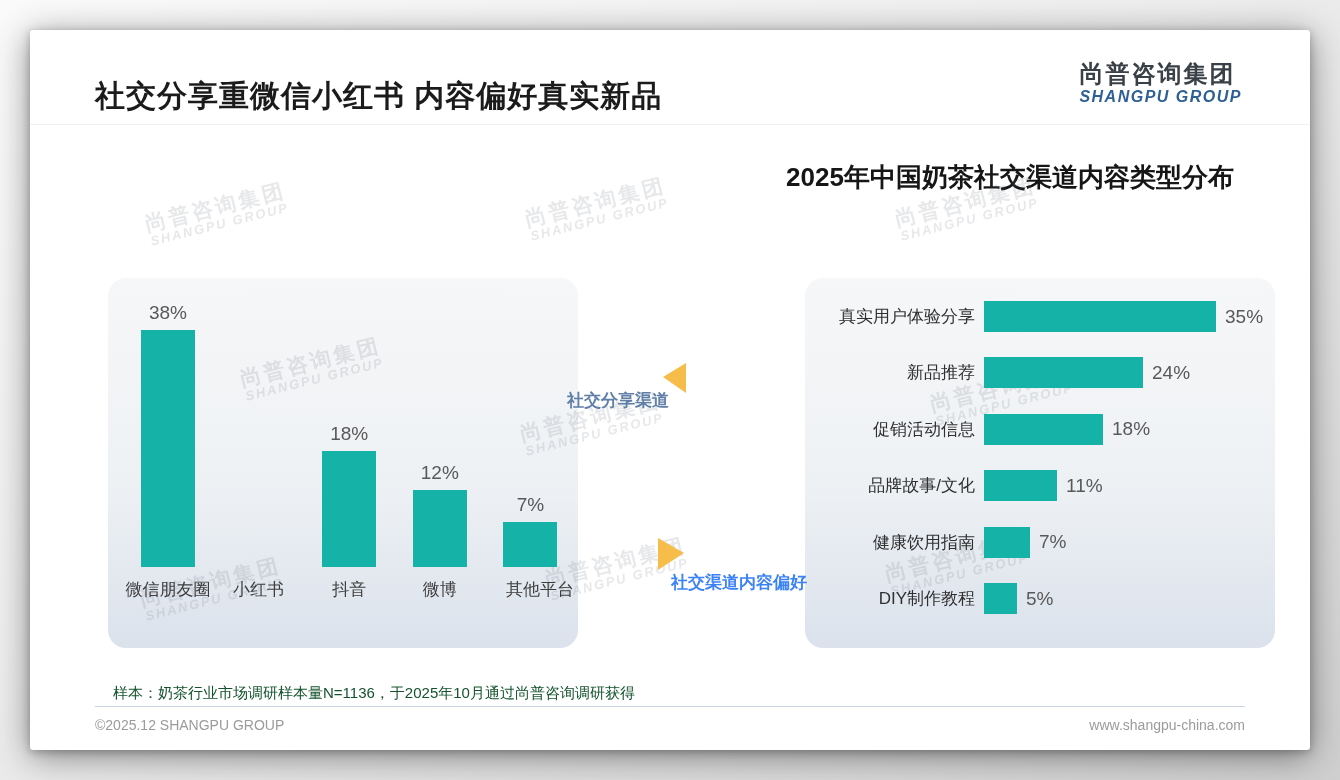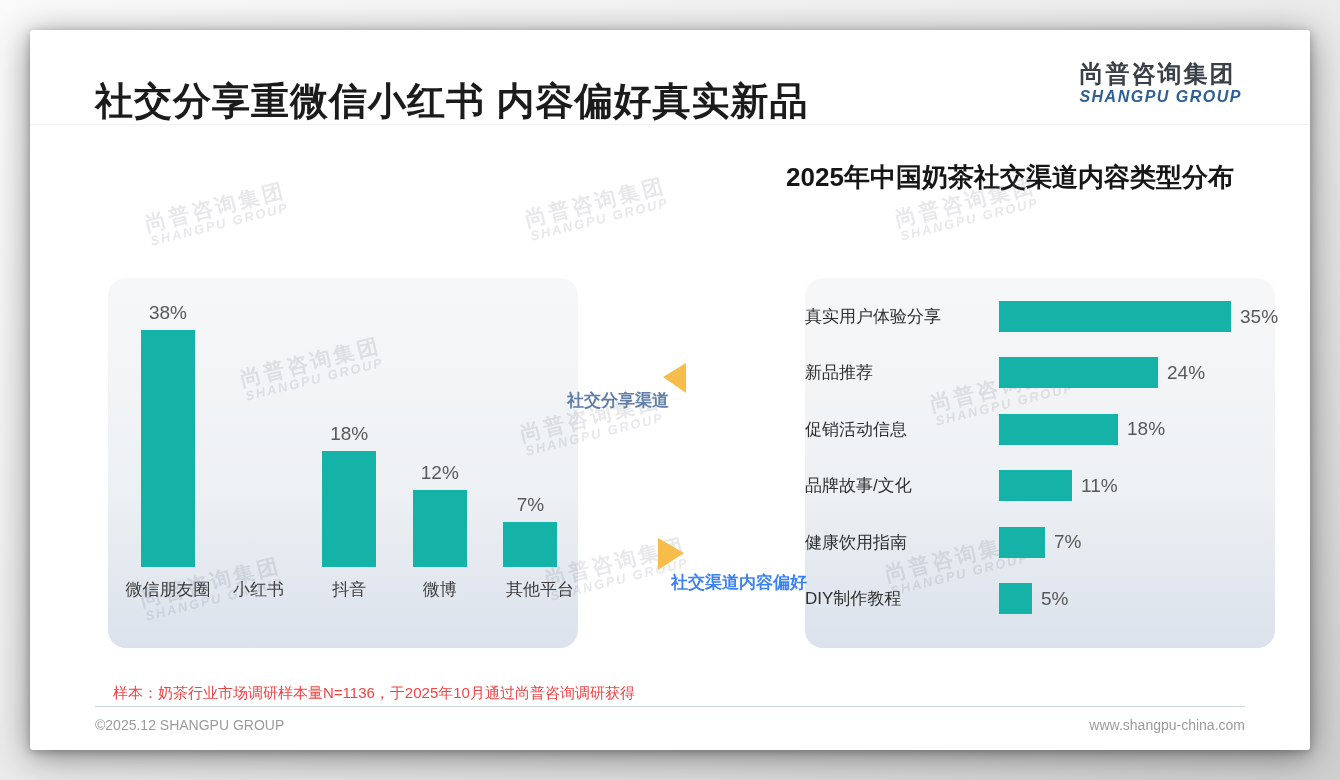--- a/index.html
+++ b/index.html
@@ -1,21 +1,21 @@
 <!DOCTYPE html>
 <html><head>
 <meta charset="utf-8">
 <style>
   html,body{margin:0;padding:0;width:1340px;height:780px;overflow:hidden;
     background:linear-gradient(150deg,#fafafa 0%,#ededed 45%,#cfcfcf 100%);
     font-family:"Liberation Sans","DejaVu Sans",sans-serif;}
   .slide{position:absolute;left:30px;top:30px;width:1280px;height:720px;background:#ffffff;
     border-radius:3px;box-shadow:0 6px 34px rgba(0,0,0,.45),0 2px 8px rgba(0,0,0,.25);}
   
-  .page-title{position:absolute;left:65px;top:46px;font-size:38px;font-weight:bold;color:#1b1b1b;letter-spacing:1px;}
+  .page-title{position:absolute;left:65px;top:46px;font-size:30px;font-weight:bold;color:#1b1b1b;letter-spacing:1px;}
   .header-rule{position:absolute;left:0;right:0;top:94px;border-top:1px solid #f1f1f1;}
   .logo{position:absolute;right:68px;top:30px;text-align:left;line-height:1.15;}
   .logo-cn{display:block;font-size:24px;font-weight:bold;color:#3a4047;letter-spacing:2px;}
   .logo-en{display:block;font-size:16px;font-weight:bold;font-style:italic;color:#2e6095;letter-spacing:1.5px;}
   
   .chart-title{position:absolute;top:130px;width:470px;text-align:center;font-size:26px;font-weight:bold;color:#161616;}
   .chart-title.left{left:78px;}
   .chart-title.right{left:745px;}
   
   .panel{position:absolute;top:248px;width:470px;height:370px;border-radius:18px;
@@ -29,32 +29,32 @@
   .wm .wm-en{display:block;font-size:13px;font-weight:bold;font-style:italic;letter-spacing:2px;}
   
   .vchart{position:absolute;inset:0;z-index:2;}
   .vcol{position:absolute;width:90px;display:flex;flex-direction:column;align-items:center;justify-content:flex-end;height:289px;top:0;}
   .vval{font-size:19px;color:#595959;margin-bottom:6px;margin-top:24px;}
   .vbar{width:54px;}
   .vcat{position:absolute;width:110px;top:300px;text-align:center;font-size:17px;color:#3d3d3d;}
   
   .hchart{position:absolute;inset:0;z-index:2;}
   .hrow{position:absolute;left:0;right:0;height:31px;display:flex;align-items:center;}
-  .hlabel{width:170px;padding-right:24px;font-size:17px;color:#303030;flex:none;}
+  .hlabel{width:170px;padding-right:9px;text-align:right;font-size:17px;color:#303030;flex:none;}
   .hbar{height:31px;flex:none;}
   .hval{font-size:19px;color:#595959;margin-left:9px;}
   
   .tri{position:absolute;width:0;height:0;z-index:2;}
   .tri-left{border-top:14px solid transparent;border-bottom:16px solid transparent;border-right:23px solid #f7bd4a;left:633px;top:333px;}
   .tri-right{border-top:15px solid transparent;border-bottom:17px solid transparent;border-left:26px solid #f7bd4a;left:628px;top:508px;}
   .anno{position:absolute;font-size:17px;font-weight:bold;z-index:2;}
   .anno-share{left:537px;top:359px;width:140px;color:#5f7ea8;}
   .anno-content{left:629px;top:541px;width:160px;text-align:center;color:#3b82f6;}
   
-  .sample-note{position:absolute;left:83px;top:654px;font-size:15px;color:#ef4444;z-index:2;}
+  .sample-note{position:absolute;left:83px;top:654px;font-size:15px;color:#14532d;z-index:2;}
   .footer-divider{position:absolute;left:65px;right:65px;top:676px;border-top:1px solid #ccd6e2;z-index:2;}
   .footer-text{position:absolute;top:687px;font-size:14px;color:#9b9b9b;z-index:2;}
   .footer-left{left:65px;}
   .footer-right{right:65px;}
 </style>
 </head>
 <body>
 
 <div class="slide">
 

